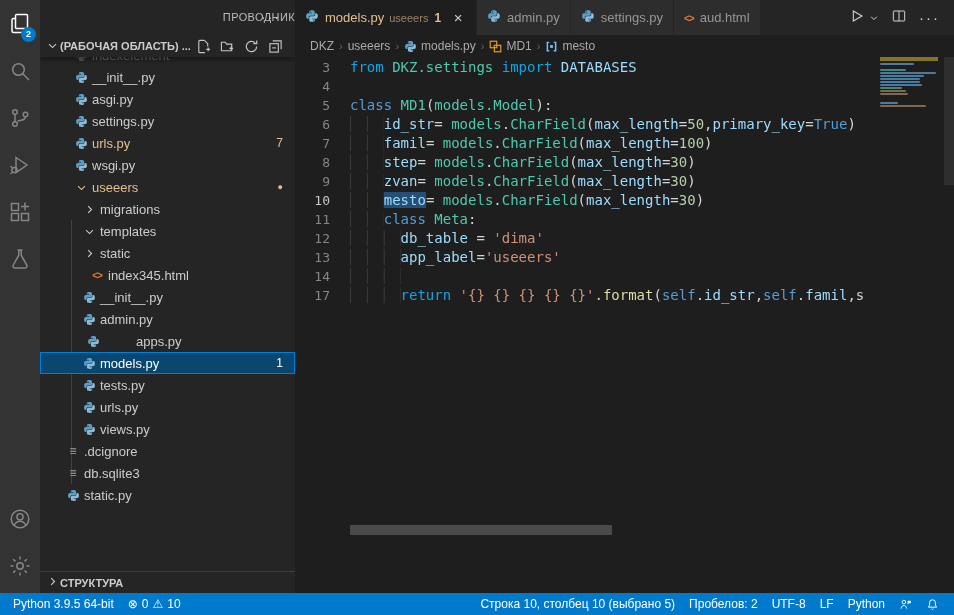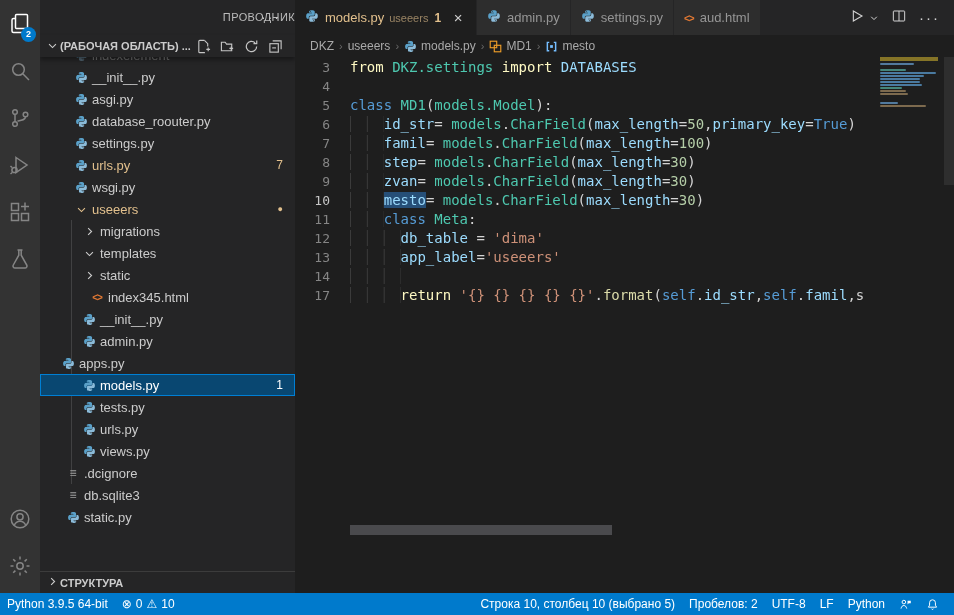--- a/index.html
+++ b/index.html
@@ -71,37 +71,37 @@
   #breadcrumb .sep { color:#6a6a6a; font-size:11px; }
   #breadcrumb .bc { display:flex; align-items:center; gap:4px; cursor:pointer; }
   #breadcrumb svg { width:13px; height:13px; }
 
   #code { position:absolute; top:57px; left:0; right:74px; bottom:0; overflow:hidden; padding-top:1px; }
   .code-line { height:19px; line-height:19px; display:flex; white-space:pre;
                font-family:"DejaVu Sans Mono",monospace; font-size:14px; }
   .ln { width:35px; flex:none; text-align:right; color:#858585; font-size:13px; cursor:pointer; }
   .ln.cur { color:#c6c6c6; }
   .lt { margin-left:20px; }
-  .tk-k { color:#fef9c3; } .tk-b { color:#569CD6; } .tk-c { color:#4EC9B0; }
+  .tk-k { color:#0ea5e9; } .tk-b { color:#569CD6; } .tk-c { color:#4EC9B0; }
   .tk-v { color:#9CDCFE; } .tk-n { color:#B5CEA8; } .tk-s { color:#CE9178; }
   .tk-f { color:#DCDCAA; } .tk-d { color:#D4D4D4; }
   .tk-sel { background:#264F78; }
   .tk-ind { background-image:linear-gradient(to right, rgba(255,255,255,.13) 1px, transparent 1px);
             background-size:2ch 100%; background-repeat:repeat-x; }
 
   #minimap { position:absolute; top:57px; left:585px; width:58px; }
   .mm-band { height:4px; margin-bottom:2px; background:#857427; }
   .mm-bar { height:2px; margin-bottom:1px; border-radius:1px; }
   #vscroll { position:absolute; right:0; top:57px; width:10px; height:128px; background:rgba(121,121,121,.18); }
   #hscroll { position:absolute; left:55px; top:525px; width:262px; height:10px; background:#4a4a4d; }
 
   
   #statusbar { position:absolute; left:0; right:0; bottom:0; height:22px; background:#007ACC;
                display:flex; align-items:center; color:#ffffff; font-size:12px; }
-  .sb-left { display:flex; align-items:center; }
+  .sb-left { display:flex; align-items:center; padding-left:6px; }
   .sb-right { margin-left:auto; display:flex; align-items:center; padding-right:8px; }
   .sb-item { display:flex; align-items:center; gap:4px; padding:0 7px; height:22px; cursor:pointer; }
   .sb-ico { font-size:12px; }
   .sb-item svg { width:13px; height:13px; }
 </style>
 </head>
 <body>
 
 <div id="activitybar">
     <div class="ab-item active">
@@ -217,27 +217,20 @@
             <path fill="#5aa0c8" d="M11.8 2c-5 0-4.7 2.2-4.7 2.2v2.3h4.8v.7H5.2S2 6.8 2 11.9s2.8 4.9 2.8 4.9h1.7v-2.4s-.1-2.8 2.8-2.8h4.8s2.6.1 2.6-2.6V4.6S17 2 11.8 2zM9.2 3.5c.5 0 .8.4.8.8s-.3.8-.8.8-.8-.4-.8-.8.3-.8.8-.8z"></path>
             <path fill="#8bbbd9" d="M12.2 22c5 0 4.7-2.2 4.7-2.2v-2.3h-4.8v-.7h6.7s3.2.4 3.2-4.7-2.8-4.9-2.8-4.9h-1.7v2.4s.1 2.8-2.8 2.8H9.9s-2.6-.1-2.6 2.6v4.5S7 22 12.2 22zm2.6-1.5c-.5 0-.8-.4-.8-.8s.3-.8.8-.8.8.4.8.8-.3.8-.8.8z"></path>
           </svg></span>
         <span class="lbl">asgi.py</span>
       </div>
       <div class="row" style="padding-left: 32px;">
         <span class="ficon"><svg viewBox="0 0 24 24">
             <path fill="#5aa0c8" d="M11.8 2c-5 0-4.7 2.2-4.7 2.2v2.3h4.8v.7H5.2S2 6.8 2 11.9s2.8 4.9 2.8 4.9h1.7v-2.4s-.1-2.8 2.8-2.8h4.8s2.6.1 2.6-2.6V4.6S17 2 11.8 2zM9.2 3.5c.5 0 .8.4.8.8s-.3.8-.8.8-.8-.4-.8-.8.3-.8.8-.8z"></path>
             <path fill="#8bbbd9" d="M12.2 22c5 0 4.7-2.2 4.7-2.2v-2.3h-4.8v-.7h6.7s3.2.4 3.2-4.7-2.8-4.9-2.8-4.9h-1.7v2.4s.1 2.8-2.8 2.8H9.9s-2.6-.1-2.6 2.6v4.5S7 22 12.2 22zm2.6-1.5c-.5 0-.8-.4-.8-.8s.3-.8.8-.8.8.4.8.8-.3.8-.8.8z"></path>
           </svg></span>
-        <span class="lbl">database_roouter.py</span>
-      </div>
-      <div class="row" style="padding-left: 32px;">
-        <span class="ficon"><svg viewBox="0 0 24 24">
-            <path fill="#5aa0c8" d="M11.8 2c-5 0-4.7 2.2-4.7 2.2v2.3h4.8v.7H5.2S2 6.8 2 11.9s2.8 4.9 2.8 4.9h1.7v-2.4s-.1-2.8 2.8-2.8h4.8s2.6.1 2.6-2.6V4.6S17 2 11.8 2zM9.2 3.5c.5 0 .8.4.8.8s-.3.8-.8.8-.8-.4-.8-.8.3-.8.8-.8z"></path>
-            <path fill="#8bbbd9" d="M12.2 22c5 0 4.7-2.2 4.7-2.2v-2.3h-4.8v-.7h6.7s3.2.4 3.2-4.7-2.8-4.9-2.8-4.9h-1.7v2.4s.1 2.8-2.8 2.8H9.9s-2.6-.1-2.6 2.6v4.5S7 22 12.2 22zm2.6-1.5c-.5 0-.8-.4-.8-.8s.3-.8.8-.8.8.4.8.8-.3.8-.8.8z"></path>
-          </svg></span>
         <span class="lbl">settings.py</span>
       </div>
       <div class="row" style="padding-left: 32px;">
         <span class="ficon"><svg viewBox="0 0 24 24">
             <path fill="#5aa0c8" d="M11.8 2c-5 0-4.7 2.2-4.7 2.2v2.3h4.8v.7H5.2S2 6.8 2 11.9s2.8 4.9 2.8 4.9h1.7v-2.4s-.1-2.8 2.8-2.8h4.8s2.6.1 2.6-2.6V4.6S17 2 11.8 2zM9.2 3.5c.5 0 .8.4.8.8s-.3.8-.8.8-.8-.4-.8-.8.3-.8.8-.8z"></path>
             <path fill="#8bbbd9" d="M12.2 22c5 0 4.7-2.2 4.7-2.2v-2.3h-4.8v-.7h6.7s3.2.4 3.2-4.7-2.8-4.9-2.8-4.9h-1.7v2.4s.1 2.8-2.8 2.8H9.9s-2.6-.1-2.6 2.6v4.5S7 22 12.2 22zm2.6-1.5c-.5 0-.8-.4-.8-.8s.3-.8.8-.8.8.4.8.8-.3.8-.8.8z"></path>
           </svg></span>
         <span class="lbl gold">urls.py</span>
         <span class="badge-num gold">7</span>
       </div>
@@ -292,21 +285,21 @@
           </svg></span>
         <span class="lbl">__init__.py</span>
       </div>
       <div class="row" style="padding-left: 40px;">
         <span class="ficon"><svg viewBox="0 0 24 24">
             <path fill="#5aa0c8" d="M11.8 2c-5 0-4.7 2.2-4.7 2.2v2.3h4.8v.7H5.2S2 6.8 2 11.9s2.8 4.9 2.8 4.9h1.7v-2.4s-.1-2.8 2.8-2.8h4.8s2.6.1 2.6-2.6V4.6S17 2 11.8 2zM9.2 3.5c.5 0 .8.4.8.8s-.3.8-.8.8-.8-.4-.8-.8.3-.8.8-.8z"></path>
             <path fill="#8bbbd9" d="M12.2 22c5 0 4.7-2.2 4.7-2.2v-2.3h-4.8v-.7h6.7s3.2.4 3.2-4.7-2.8-4.9-2.8-4.9h-1.7v2.4s.1 2.8-2.8 2.8H9.9s-2.6-.1-2.6 2.6v4.5S7 22 12.2 22zm2.6-1.5c-.5 0-.8-.4-.8-.8s.3-.8.8-.8.8.4.8.8-.3.8-.8.8z"></path>
           </svg></span>
         <span class="lbl">admin.py</span>
       </div>
-      <div class="row" style="padding-left: 19px;">
+      <div class="row" style="padding-left: 44px; gap: 32px;">
         <span class="ficon"><svg viewBox="0 0 24 24">
             <path fill="#5aa0c8" d="M11.8 2c-5 0-4.7 2.2-4.7 2.2v2.3h4.8v.7H5.2S2 6.8 2 11.9s2.8 4.9 2.8 4.9h1.7v-2.4s-.1-2.8 2.8-2.8h4.8s2.6.1 2.6-2.6V4.6S17 2 11.8 2zM9.2 3.5c.5 0 .8.4.8.8s-.3.8-.8.8-.8-.4-.8-.8.3-.8.8-.8z"></path>
             <path fill="#8bbbd9" d="M12.2 22c5 0 4.7-2.2 4.7-2.2v-2.3h-4.8v-.7h6.7s3.2.4 3.2-4.7-2.8-4.9-2.8-4.9h-1.7v2.4s.1 2.8-2.8 2.8H9.9s-2.6-.1-2.6 2.6v4.5S7 22 12.2 22zm2.6-1.5c-.5 0-.8-.4-.8-.8s.3-.8.8-.8.8.4.8.8-.3.8-.8.8z"></path>
           </svg></span>
         <span class="lbl">apps.py</span>
       </div>
       <div class="row selected" style="padding-left: 40px;">
         <span class="ficon"><svg viewBox="0 0 24 24">
             <path fill="#5aa0c8" d="M11.8 2c-5 0-4.7 2.2-4.7 2.2v2.3h4.8v.7H5.2S2 6.8 2 11.9s2.8 4.9 2.8 4.9h1.7v-2.4s-.1-2.8 2.8-2.8h4.8s2.6.1 2.6-2.6V4.6S17 2 11.8 2zM9.2 3.5c.5 0 .8.4.8.8s-.3.8-.8.8-.8-.4-.8-.8.3-.8.8-.8z"></path>
             <path fill="#8bbbd9" d="M12.2 22c5 0 4.7-2.2 4.7-2.2v-2.3h-4.8v-.7h6.7s3.2.4 3.2-4.7-2.8-4.9-2.8-4.9h-1.7v2.4s.1 2.8-2.8 2.8H9.9s-2.6-.1-2.6 2.6v4.5S7 22 12.2 22zm2.6-1.5c-.5 0-.8-.4-.8-.8s.3-.8.8-.8.8.4.8.8-.3.8-.8.8z"></path>

